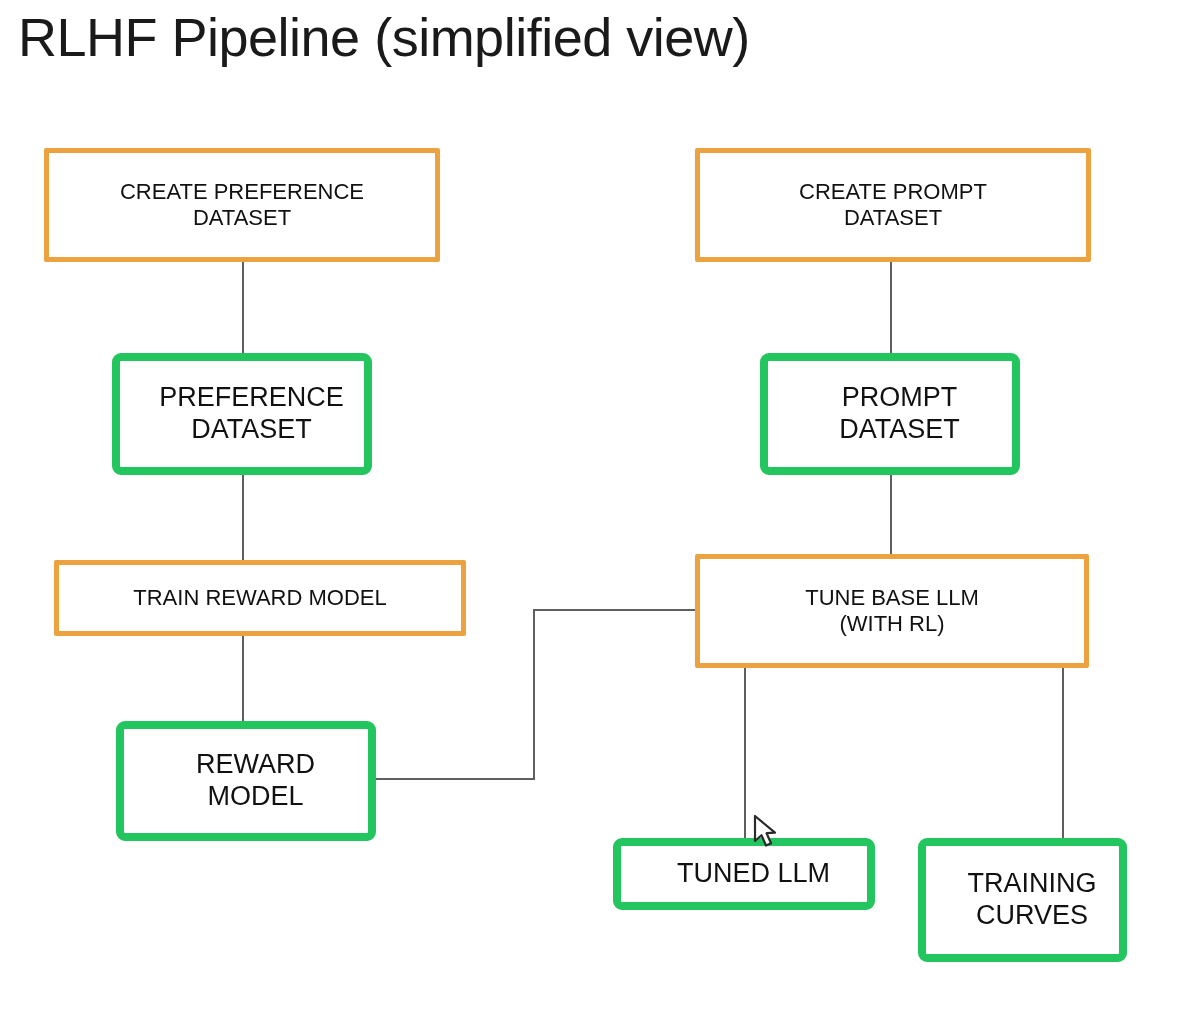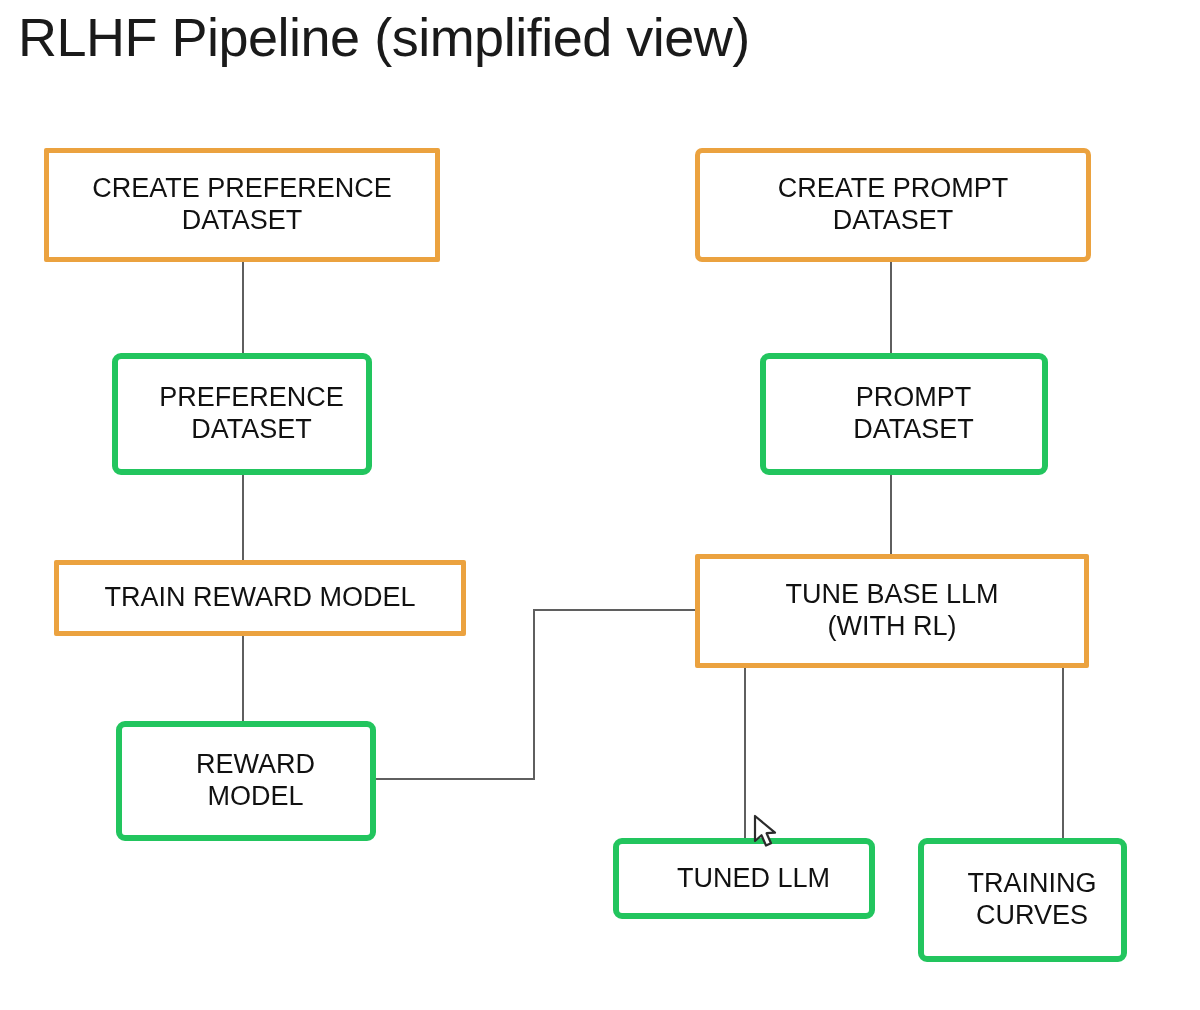--- a/index.html
+++ b/index.html
@@ -42,24 +42,24 @@
     z-index: 3;
   }
   .node .label {
     display: block;
     white-space: pre-line;
     line-height: 1.18;
   }
   .node.process {
     border: 5px solid #eba23f;
     border-radius: 2px;
-    font-size: 27px;
+    font-size: 22px;
   }
   .node.artifact {
-    border: 6px solid #22c55e;
+    border: 8px solid #22c55e;
     border-radius: 9px;
     font-size: 27px;
     padding-left: 19px;
   }
   .edge {
     position: absolute;
     background: #5f5f5f;
     z-index: 1;
   }
   .edge.v { width: 2px; }
@@ -103,36 +103,36 @@
 
   <div class="node process" style="left:54px; top:560px; width:412px; height:76px;">
     <span class="label">TRAIN REWARD MODEL</span>
   </div>
 
   <div class="node artifact" style="left:116px; top:721px; width:260px; height:120px;">
     <span class="label">REWARD
 MODEL</span>
   </div>
 
-  <div class="node process" style="left:695px; top:148px; width:396px; height:114px;border-radius:7px;">
+  <div class="node process" style="left:695px; top:148px; width:396px; height:114px;">
     <span class="label">CREATE PROMPT
 DATASET</span>
   </div>
 
-  <div class="node artifact" style="left:760px; top:353px; width:288px; height:122px;">
+  <div class="node artifact" style="left:760px; top:353px; width:260px; height:122px;">
     <span class="label">PROMPT
 DATASET</span>
   </div>
 
   <div class="node process" style="left:695px; top:554px; width:394px; height:114px;">
     <span class="label">TUNE BASE LLM
 (WITH RL)</span>
   </div>
 
-  <div class="node artifact" style="left:613px; top:838px; width:262px; height:81px;">
+  <div class="node artifact" style="left:613px; top:838px; width:262px; height:72px;">
     <span class="label">TUNED LLM</span>
   </div>
 
   <div class="node artifact" style="left:918px; top:838px; width:209px; height:124px;">
     <span class="label">TRAINING
 CURVES</span>
   </div>
 
   <svg class="cursor" width="26" height="38" viewBox="0 0 26 38" style="left:753px; top:814px;">
     <path d="M2 2 L2 27 L8.5 21.2 L13 31.5 L18 29.2 L13.6 19.2 L22 18.6 Z" fill="#ffffff" stroke="#2b2b2b" stroke-width="2.2" stroke-linejoin="round"></path>

